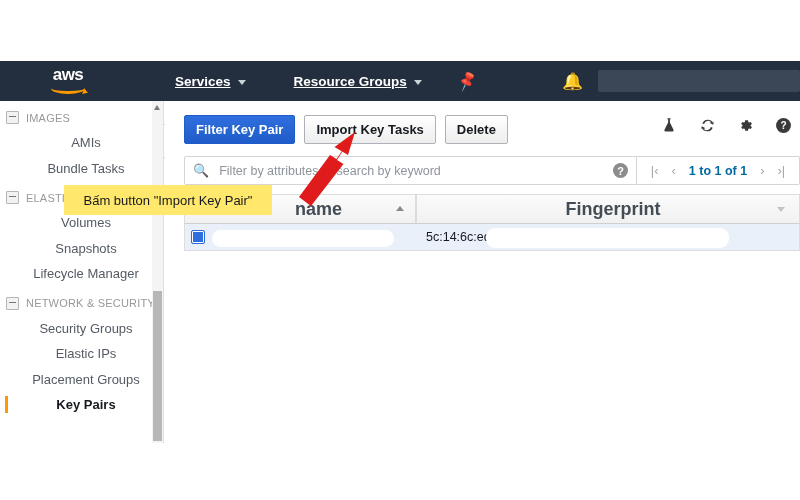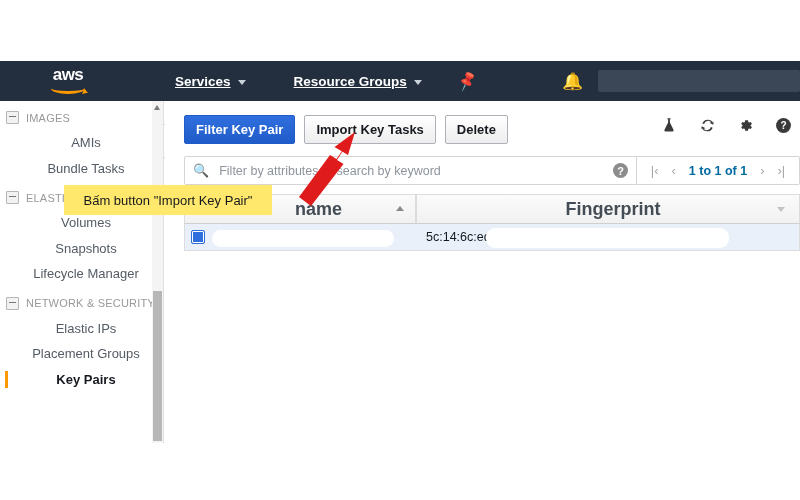--- a/index.html
+++ b/index.html
@@ -462,20 +462,21 @@
       <span class="gtitle">ELASTIC BLOCK STORE</span>
     </div>
     <div class="side-link">Volumes</div>
     <div class="side-link">Snapshots</div>
     <div class="side-link">Lifecycle Manager</div>
 
     <div class="side-group">
       <span class="collapse-box"></span>
       <span class="gtitle">NETWORK &amp; SECURITY</span>
     </div>
+    <div class="side-link">Security Groups</div>
     <div class="side-link">Elastic IPs</div>
     <div class="side-link">Placement Groups</div>
     <div class="side-link active">Key Pairs</div>
   </div>
 
   <div class="side-scroll">
     <span class="sb-up"></span>
     <span class="sb-thumb"></span>
   </div>
 

